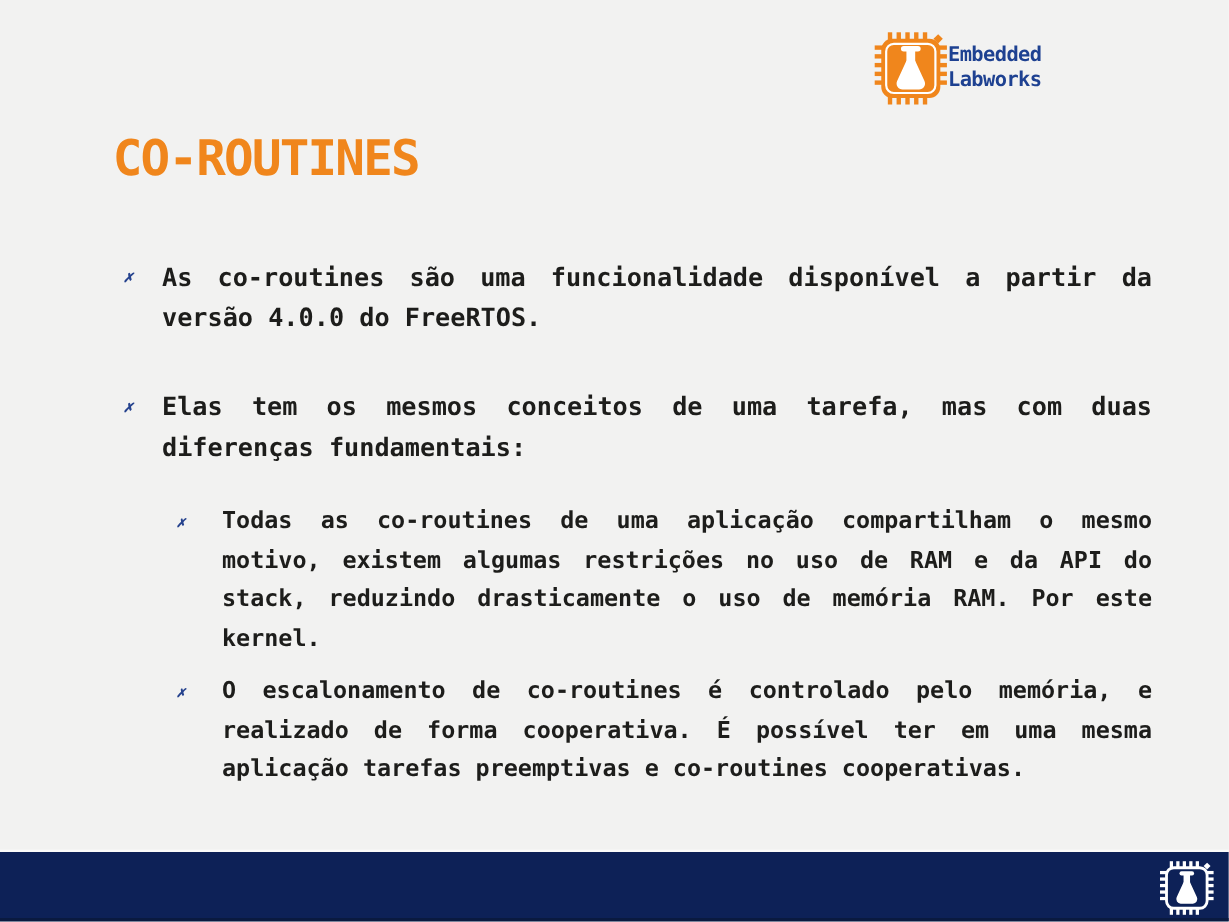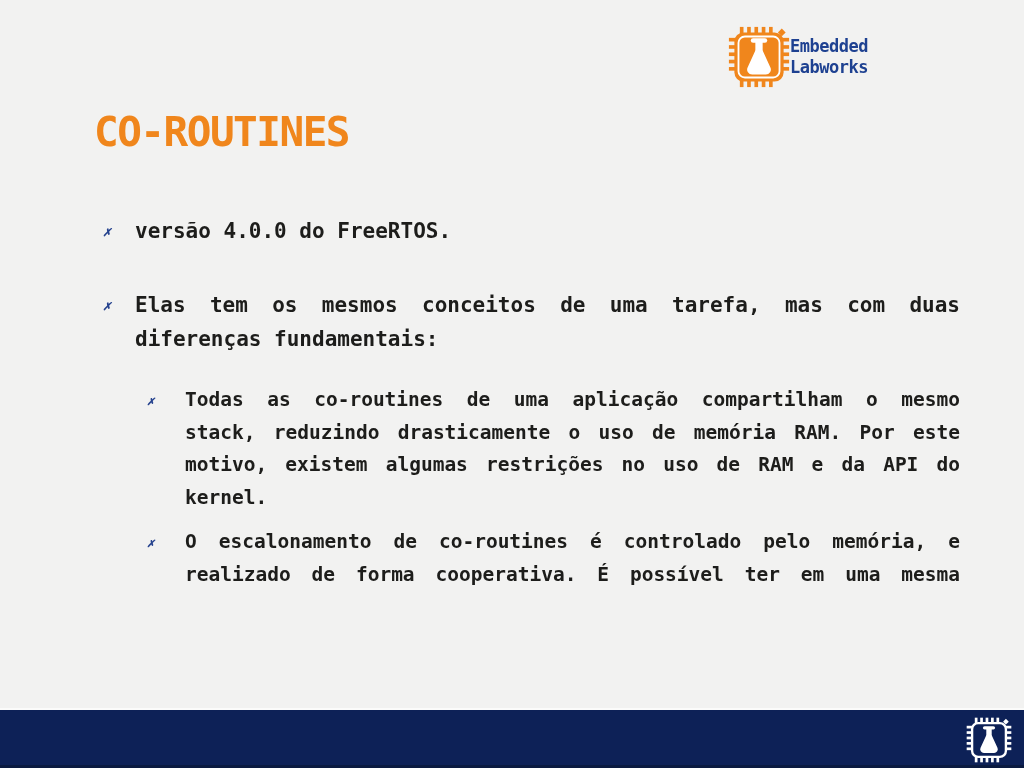--- a/index.html
+++ b/index.html
@@ -110,44 +110,46 @@
       <div class="l2">Labworks</div>
     </span>
   </div>
 
   <div class="title">CO-ROUTINES</div>
 
   <div class="content" id="content">
       <div class="bullet l1 b0">
         <span class="marker">✗</span>
         <div class="btext">
+          <div class="line">As co-routines são uma funcionalidade disponível a partir da</div>
           <div class="line last">versão 4.0.0 do FreeRTOS.</div>
         </div>
       </div>
       <div class="bullet l1 b1">
         <span class="marker">✗</span>
         <div class="btext">
           <div class="line">Elas tem os mesmos conceitos de uma tarefa, mas com duas</div>
           <div class="line last">diferenças fundamentais:</div>
         </div>
       </div>
       <div class="bullet l2 b2">
         <span class="marker">✗</span>
         <div class="btext">
           <div class="line">Todas as co-routines de uma aplicação compartilham o mesmo</div>
+          <div class="line">motivo, existem algumas restrições no uso de RAM e da API do</div>
           <div class="line">stack, reduzindo drasticamente o uso de memória RAM. Por este</div>
-          <div class="line">motivo, existem algumas restrições no uso de RAM e da API do</div>
           <div class="line last">kernel.</div>
         </div>
       </div>
       <div class="bullet l2 b3">
         <span class="marker">✗</span>
         <div class="btext">
           <div class="line">O escalonamento de co-routines é controlado pelo memória, e</div>
           <div class="line">realizado de forma cooperativa. É possível ter em uma mesma</div>
+          <div class="line last">aplicação tarefas preemptivas e co-routines cooperativas.</div>
         </div>
       </div>
     </div>
 
   <div class="footer-hairline"></div>
   <div class="footer-bar"></div>
   <div class="logo-bottom">
     <svg width="46" height="46" viewBox="0 0 68 68">
       <g fill="#ffffff">
         <rect x="13" y="1" width="4" height="9"></rect>

